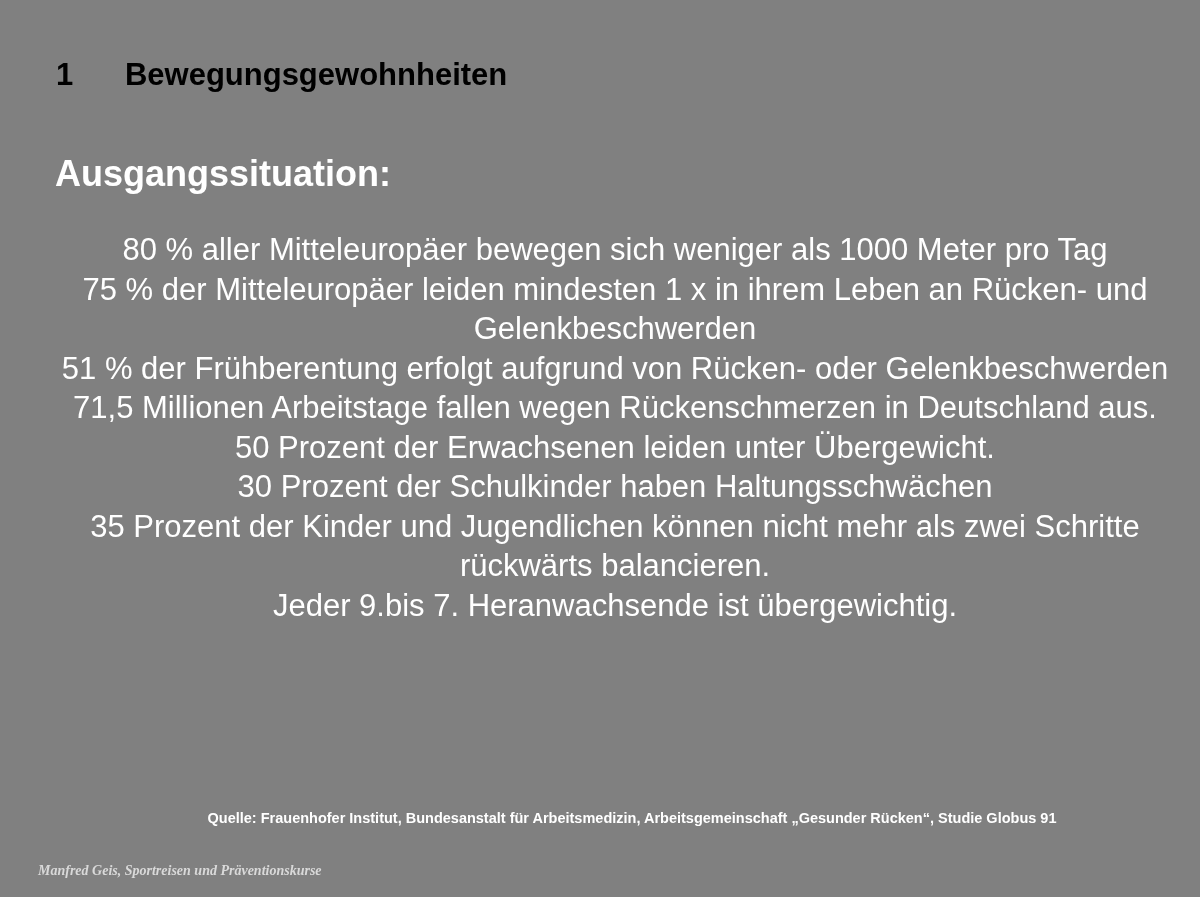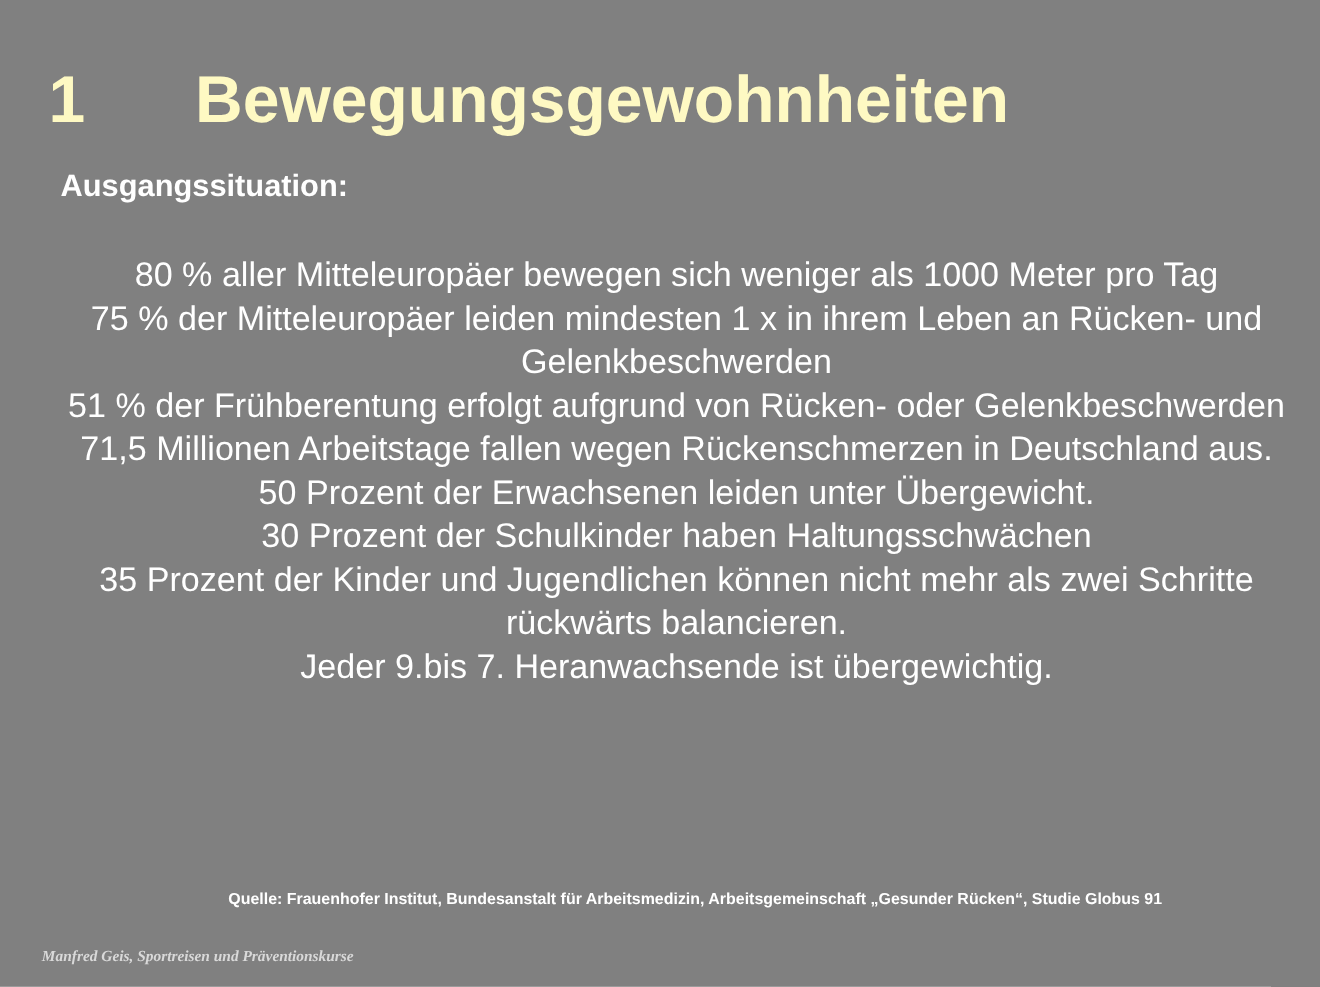--- a/index.html
+++ b/index.html
@@ -15,35 +15,35 @@
   .slide {
     position: relative;
     width: 1200px;
     height: 897px;
     background: #808080;
     box-sizing: border-box;
     overflow: hidden;
   }
   .slide-title {
     position: absolute;
-    left: 44px;
+    left: 56px;
     top: 58px;
-    color: #fef9c3;
-    font-size: 60px;
+    color: #000000;
+    font-size: 31px;
     font-weight: bold;
     letter-spacing: 0px;
     white-space: pre;
     line-height: 1.1;
   }
   .subheading {
     position: absolute;
     left: 55px;
     top: 152px;
     color: #ffffff;
-    font-size: 28px;
+    font-size: 36px;
     font-weight: bold;
     line-height: 1.2;
   }
   .body-block {
     position: absolute;
     left: 55px;
     top: 230px;
     width: 1120px;
     color: #ffffff;
     font-size: 31px;

